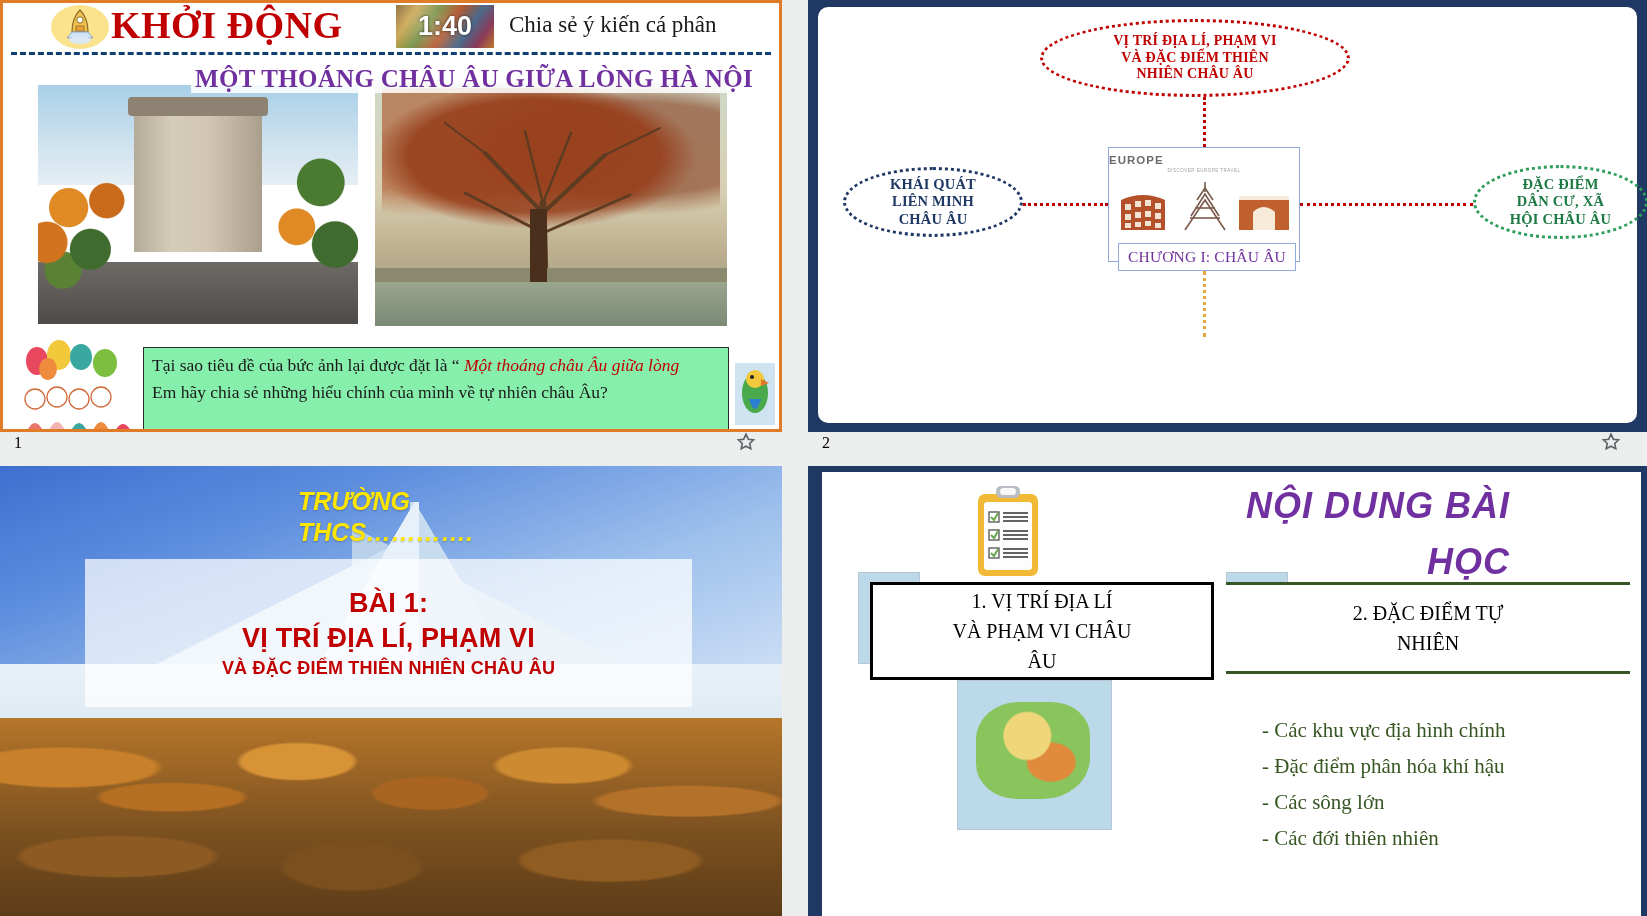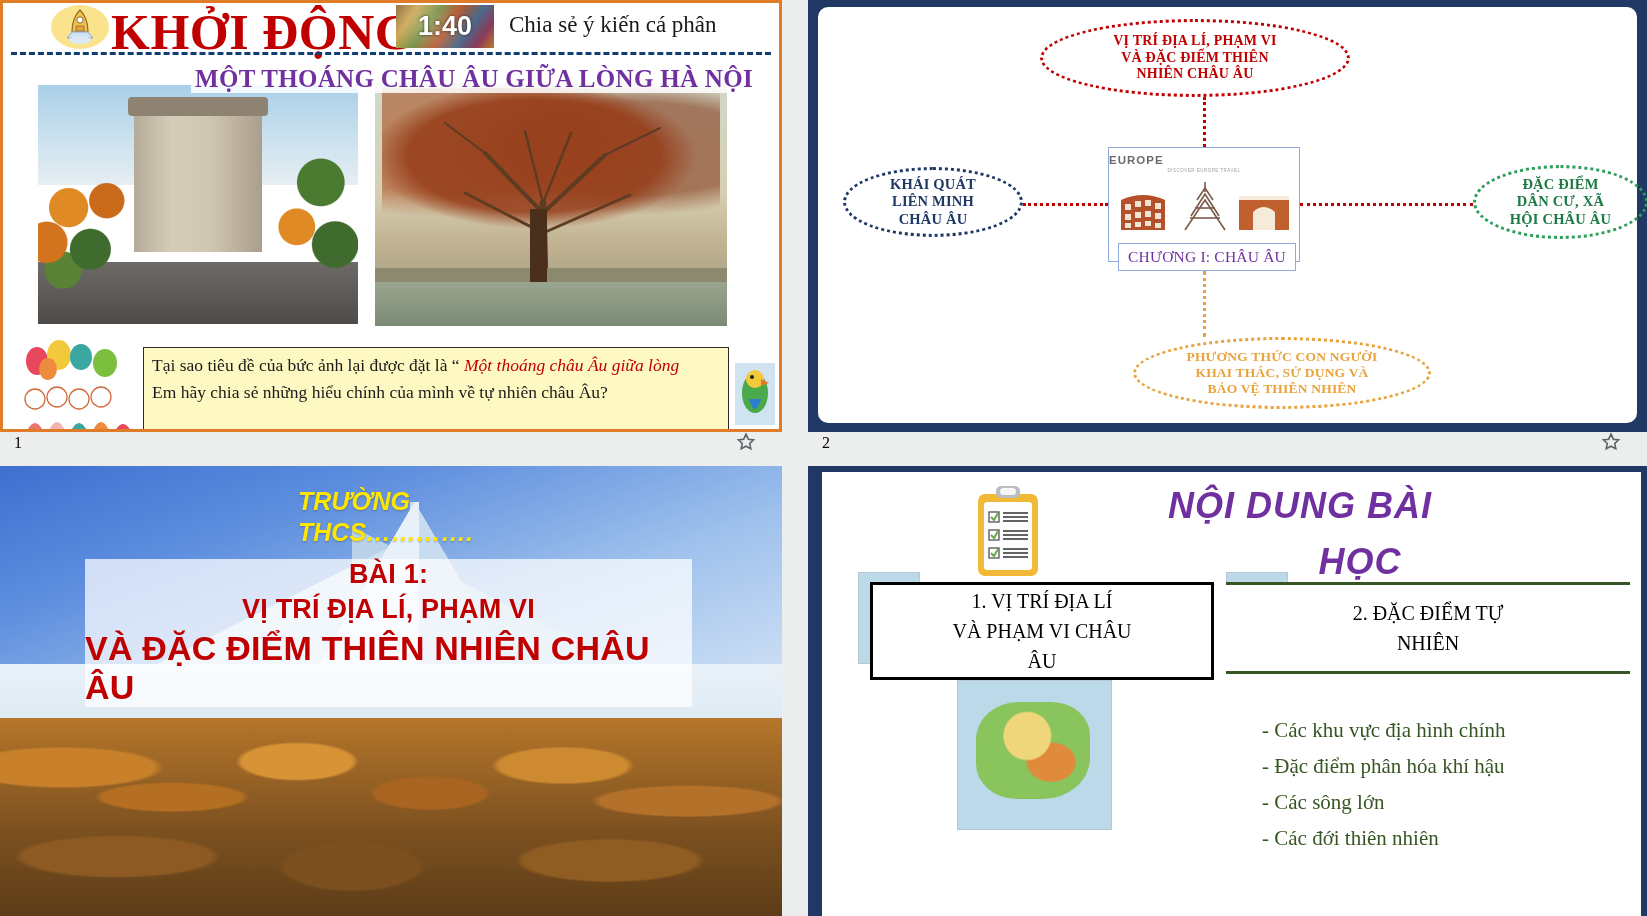--- a/index.html
+++ b/index.html
@@ -43,21 +43,21 @@
   }
   .rocket-badge {
     position: absolute; left: 48px; top: 2px;
     width: 58px; height: 44px;
     background: #fbe38d;
     border-radius: 50%/50%;
   }
   .rocket-svg { position: absolute; left: 56px; top: 3px; }
   .s1-title {
     position: absolute; left: 108px; top: 0px;
-    font-size: 50px; font-weight: bold;
+    font-size: 38px; font-weight: bold;
     color: #c00000;
     letter-spacing: .5px;
     font-family: "Liberation Serif", serif;
   }
   .timer-box {
     position: absolute; left: 393px; top: 2px;
     width: 98px; height: 43px;
     background: linear-gradient(125deg,#8a6a3a 0%,#c9a24a 18%,#6d8a3a 35%,#b4562c 52%,#4a6a8a 70%,#8a3a5a 85%,#c07a2a 100%);
     overflow: hidden;
   }
@@ -124,21 +124,21 @@
                         radial-gradient(ellipse at 20% 35%, rgba(170,80,35,.6) 0 38%, transparent 55%),
                         radial-gradient(ellipse at 75% 40%, rgba(130,55,25,.6) 0 36%, transparent 52%); }
   .p2-trunk { position: absolute; left: 44%; bottom: 18%; width: 5%; height: 30%; background:#4a2f1c; }
   .p2-water { position: absolute; left: 0; bottom: 0; width: 100%; height: 18%;
               background: linear-gradient(180deg,#9aa58e 0%,#7b8a75 100%); }
   .p2-bank { position: absolute; left: 0; bottom: 16%; width: 100%; height: 8%;
               background: #8b8a6e; }
   
   .qbox {
     position: absolute; left: 140px; top: 344px; width: 586px; height: 86px;
-    background: #fef9c3; border: 1px solid #2b2b2b;
+    background: #86efac; border: 1px solid #2b2b2b;
     padding: 4px 8px;
   }
   .qline { font-size: 17.5px; line-height: 1.55; color: #1a1a1a; white-space: nowrap; }
   .qline .em { color: #c00000; font-style: italic; }
   .people-icon { position: absolute; left: 18px; top: 336px; width: 115px; height: 96px; }
   .parrot-icon { position: absolute; left: 732px; top: 360px; width: 40px; height: 62px; }
 
   
   #cell2 { left: 808px; top: 0; width: 839px; height: 432px; }
   #slide2 { background: #203864; }
@@ -237,33 +237,33 @@
     display: flex; flex-direction: column; align-items: center; justify-content: center;
     gap: 4px;
   }
   .s3-b-line {
     color: #c00000; font-weight: bold;
     font-family: "Liberation Sans", sans-serif;
     letter-spacing: .2px;
   }
   #s3l1 { font-size: 27px; }
   #s3l2 { font-size: 27px; }
-  #s3l3 { font-size: 34px; }
+  #s3l3 { font-size: 18px; }
 
   
   #cell4 { left: 808px; top: 466px; width: 839px; height: 450px; }
   #slide4 { background: #203864; }
   .s4-inner { position: absolute; left: 14px; top: 6px; right: 6px; bottom: 0; background: #fff; }
   .clipboard { position: absolute; left: 152px; top: 12px; width: 68px; height: 96px; }
   .s4-title {
     position: absolute; left: 268px; top: 6px;
     color: #7030a0; font-size: 36px; font-weight: bold;
     font-family: "Liberation Sans", sans-serif; font-style: italic;
     line-height: 1.55; letter-spacing: 1px; width: 420px;
-    text-align: center;
+    text-align: right;
   }
   .s4-title .l2 { display: block; padding-left: 120px; }
   .map-thumb { position: absolute; overflow: hidden; border: 1px solid #b9c6d4; }
   #map1 { left: 36px; top: 100px; width: 62px; height: 92px; }
   #map2 { left: 404px; top: 100px; width: 62px; height: 92px; }
   #map3 { left: 135px; top: 208px; width: 155px; height: 150px; }
   .map-bg-blue { position: absolute; inset: 0; background: #bcd9ea; }
   .map-land-a { position: absolute; left: 18%; top: 14%; width: 66%; height: 64%;
                 background: radial-gradient(ellipse at 40% 40%, #e8c06a 0 28%, transparent 30%),
                             radial-gradient(ellipse at 62% 58%, #cf8f3c 0 24%, transparent 26%),
@@ -409,25 +409,20 @@
         </div>
         <div class="ellipse" id="ell-left">
           <span style="white-space:pre-line">KHÁI QUÁT
 LIÊN MINH
 CHÂU ÂU</span>
         </div>
         <div class="ellipse" id="ell-right">
           <span style="white-space:pre-line">ĐẶC ĐIỂM
 DÂN CƯ, XÃ
 HỘI CHÂU ÂU</span>
-        </div>
-        <div class="ellipse" id="ell-bottom">
-          <span style="white-space:pre-line">PHƯƠNG THỨC CON NGƯỜI
-KHAI THÁC, SỬ DỤNG VÀ
-BẢO VỆ THIÊN NHIÊN</span>
         </div>
 
         <div class="conn conn-v" id="conn-top"></div>
         <div class="conn conn-v" id="conn-bot"></div>
         <div class="conn conn-h" id="conn-left"></div>
         <div class="conn conn-h" id="conn-right"></div>
 
         <div class="center-card">
           <div class="europe-word">EUROPE</div>
           <div class="europe-sub">DISCOVER EUROPE TRAVEL</div>

